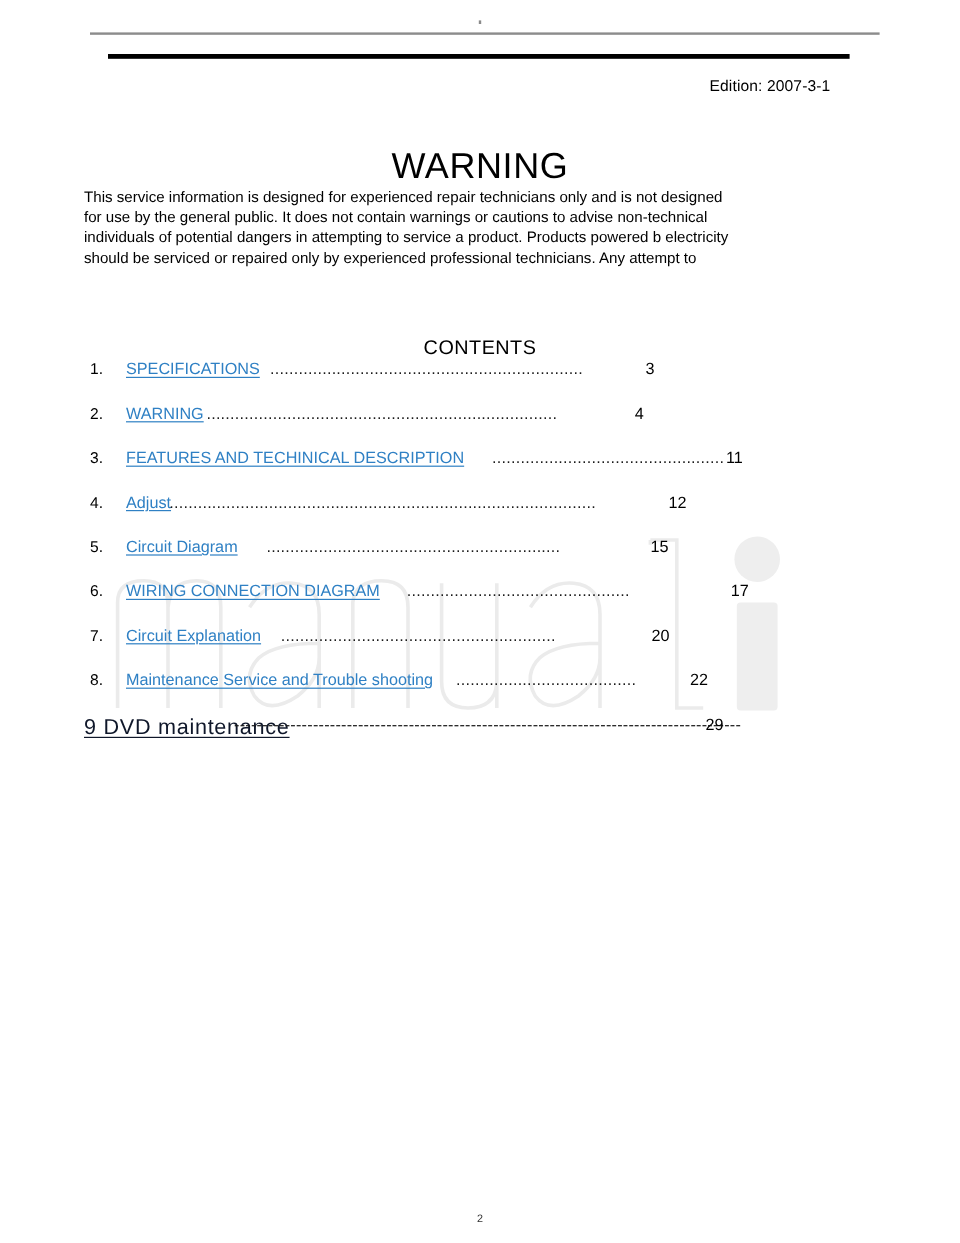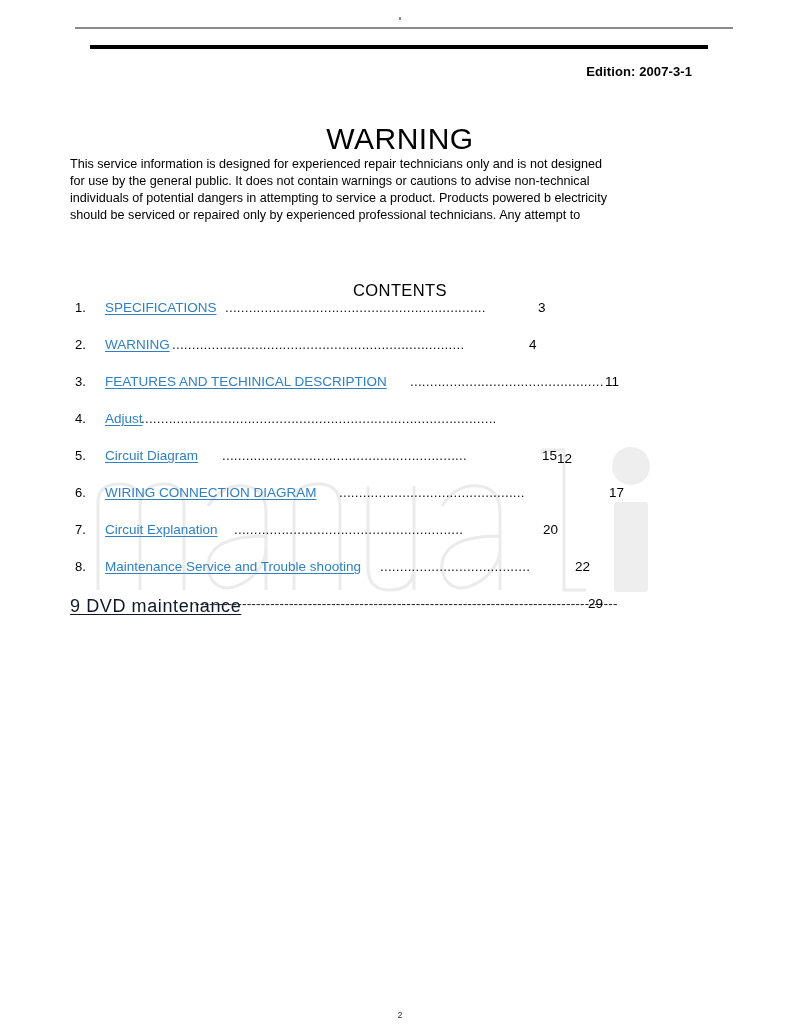--- a/index.html
+++ b/index.html
@@ -47,21 +47,21 @@
     width: 618px;
     height: 4px;
     background: #000000;
   }
 
   .edition {
     position: absolute;
     right: 108px;
     top: 64px;
     font-size: 13px;
-    font-weight: bold;
+    font-weight: normal;
     letter-spacing: 0.1px;
     white-space: nowrap;
     text-align: right;
   }
 
   
   .warning-title {
     position: absolute;
     left: 0;
     right: 0;
@@ -242,21 +242,21 @@
         <span class="toc-num">3.</span>
         <span class="toc-link" style="left: 35px;">FEATURES AND TECHINICAL DESCRIPTION</span>
         <span class="toc-leader" style="left: 340px;">.................................................</span>
         <span class="toc-page" style="left: 535px;">11</span>
       </div>
 
       <div class="toc-row">
         <span class="toc-num">4.</span>
         <span class="toc-link" style="left: 35px;">Adjust</span>
         <span class="toc-leader" style="left: 71px;">..........................................................................................</span>
-        <span class="toc-page" style="left: 487px; margin-top: 40px;">12</span>
+        <span class="toc-page" style="left: 487px;">12</span>
       </div>
 
       <div class="toc-row">
         <span class="toc-num">5.</span>
         <span class="toc-link" style="left: 35px;">Circuit Diagram</span>
         <span class="toc-leader" style="left: 152px;">..............................................................</span>
         <span class="toc-page" style="left: 472px;">15</span>
       </div>
 
       <div class="toc-row">

